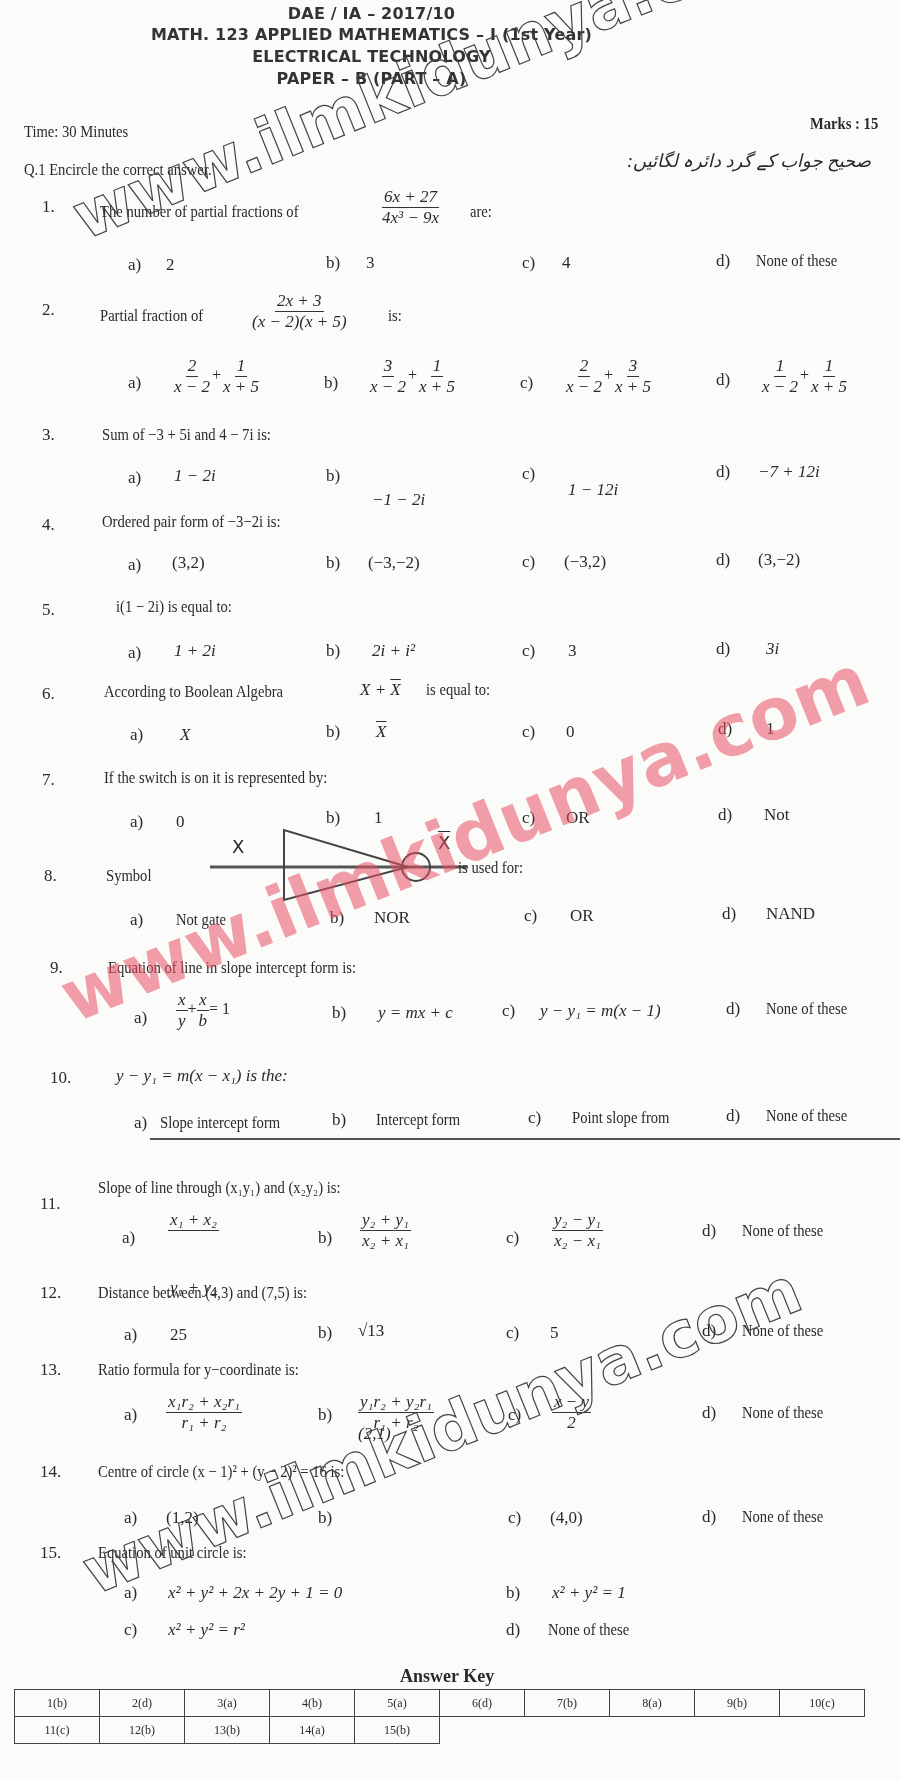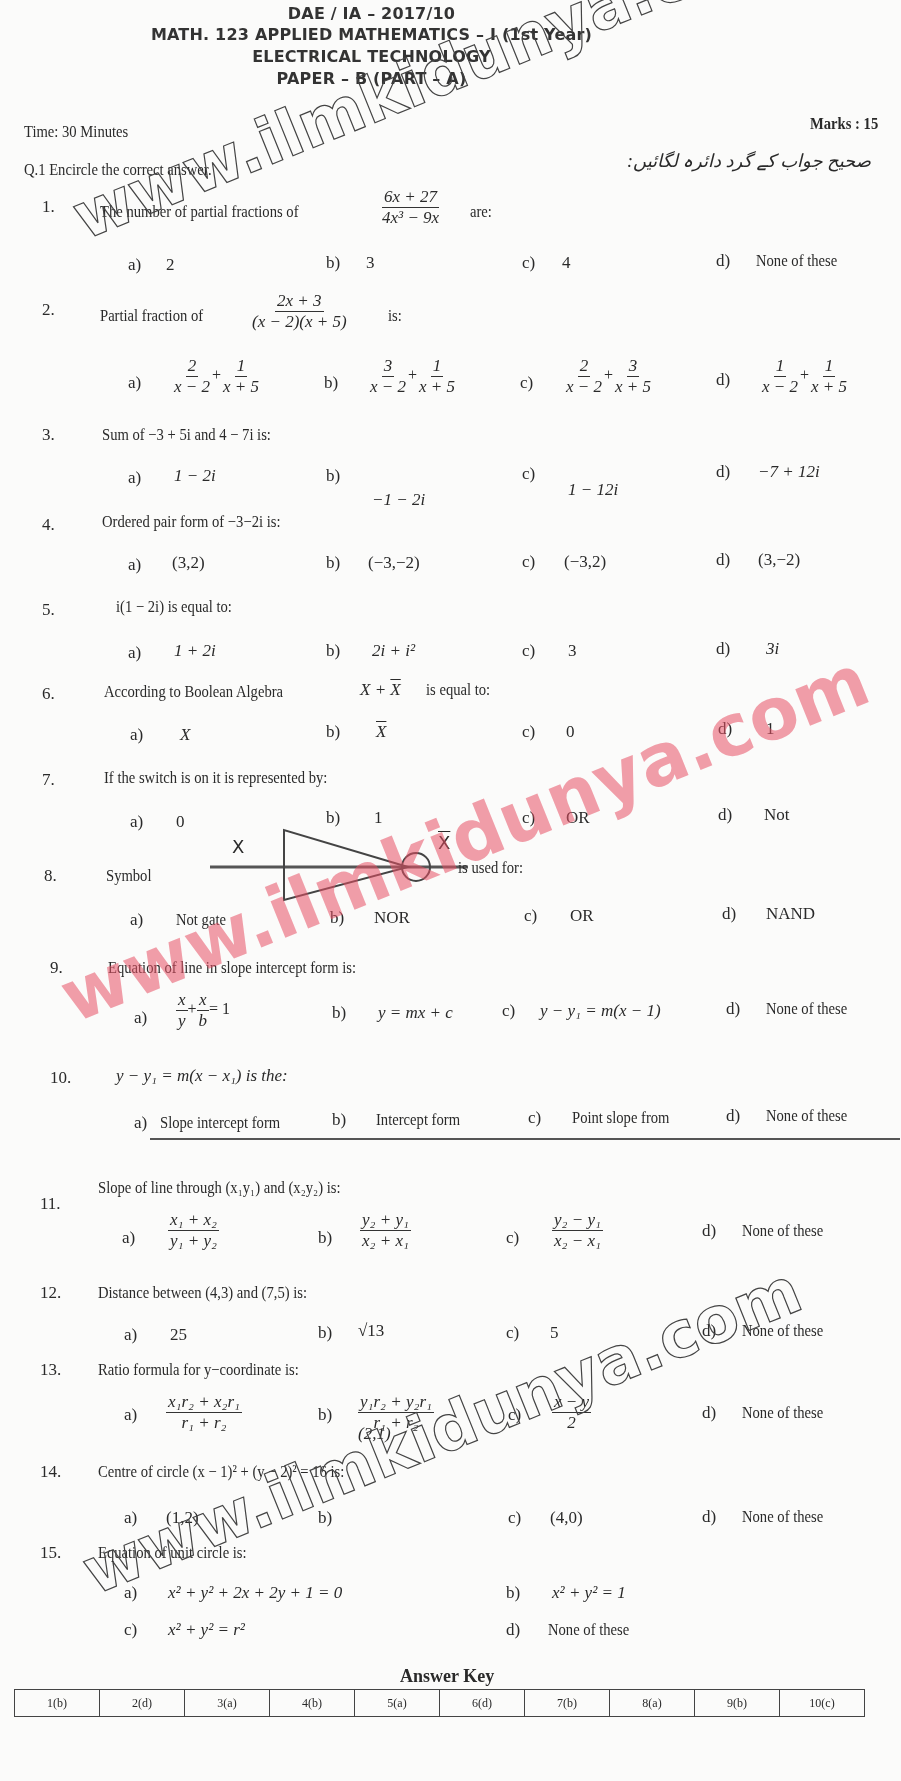--- a/index.html
+++ b/index.html
@@ -230,21 +230,21 @@
   <span class="abs lbl" style="left:726px; top:1106px;">d)</span>
   <span class="abs txt" style="left:766px; top:1106px;">None of these</span>
 </div>
 
 <div class="rule"></div>
 
 <div>
   <span class="abs num" style="left:40px; top:1178px;margin-top:16px;">11.</span>
   <span class="abs txt" style="left:98px; top:1178px;">Slope of line through  (x₁y₁)  and  (x₂y₂)  is:</span>
   <span class="abs lbl" style="left:122px; top:1228px;">a)</span>
-  <span class="abs frac" style="left:168px; top:1210px;">
+  <span class="abs frac" style="left:168px; top:1210px;gap:47px;">
       <span class="n">x₁ + x₂</span>
       <span class="d">y₁ + y₂</span>
     </span>
   <span class="abs lbl" style="left:318px; top:1228px;">b)</span>
   <span class="abs frac" style="left:360px; top:1210px;">
       <span class="n">y₂ + y₁</span>
       <span class="d">x₂ + x₁</span>
     </span>
   <span class="abs lbl" style="left:506px; top:1228px;">c)</span>
   <span class="abs frac" style="left:552px; top:1210px;">
@@ -324,18 +324,30 @@
     <td>2(d)</td>
     <td>3(a)</td>
     <td>4(b)</td>
     <td>5(a)</td>
     <td>6(d)</td>
     <td>7(b)</td>
     <td>8(a)</td>
     <td>9(b)</td>
     <td>10(c)</td>
   </tr>
+  <tr>
+    <td>11(c)</td>
+    <td>12(b)</td>
+    <td>13(b)</td>
+    <td>14(a)</td>
+    <td>15(b)</td>
+    <td class="empty"></td>
+        <td class="empty"></td>
+        <td class="empty"></td>
+        <td class="empty"></td>
+        <td class="empty"></td>
+  </tr>
 </tbody>
   </table>
 
 <div class="abs wm-outline" style="left:90px; top:180px; font-size:64px; transform:rotate(-22deg); transform-origin:left bottom;">www.ilmkidunya.com</div>
 <div class="abs wm-pink" style="left:80px; top:955px; font-size:72px; transform:rotate(-22deg); transform-origin:left bottom;">www.ilmkidunya.com</div>
 <div class="abs wm-outline" style="left:100px; top:1535px; font-size:64px; transform:rotate(-22deg); transform-origin:left bottom;">www.ilmkidunya.com</div>
 
 </body></html>

